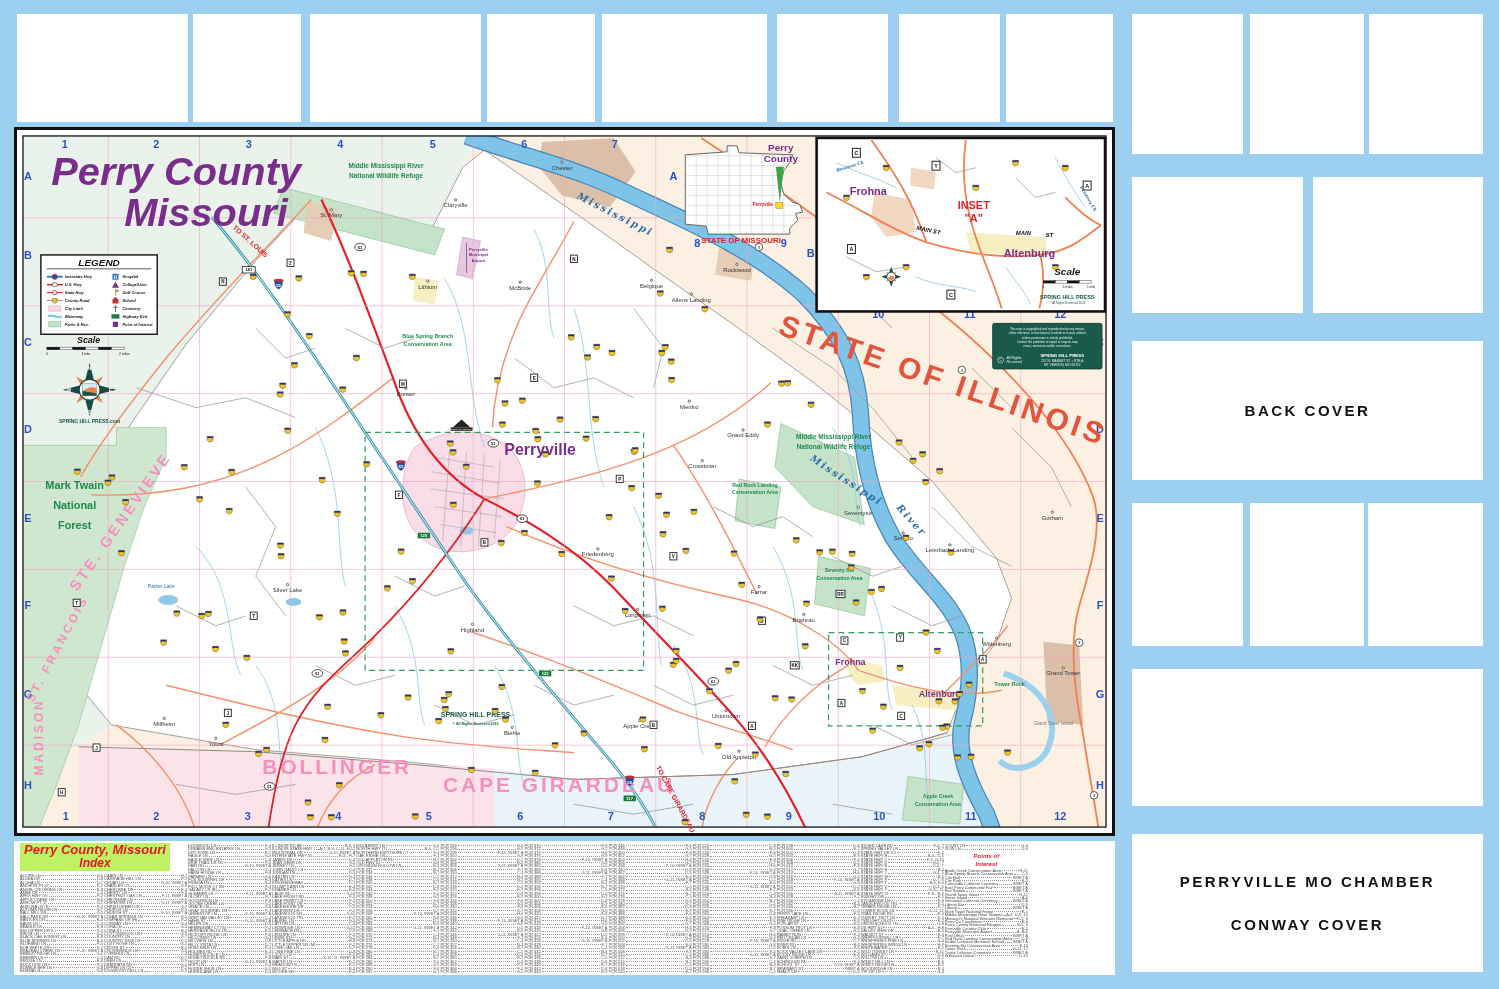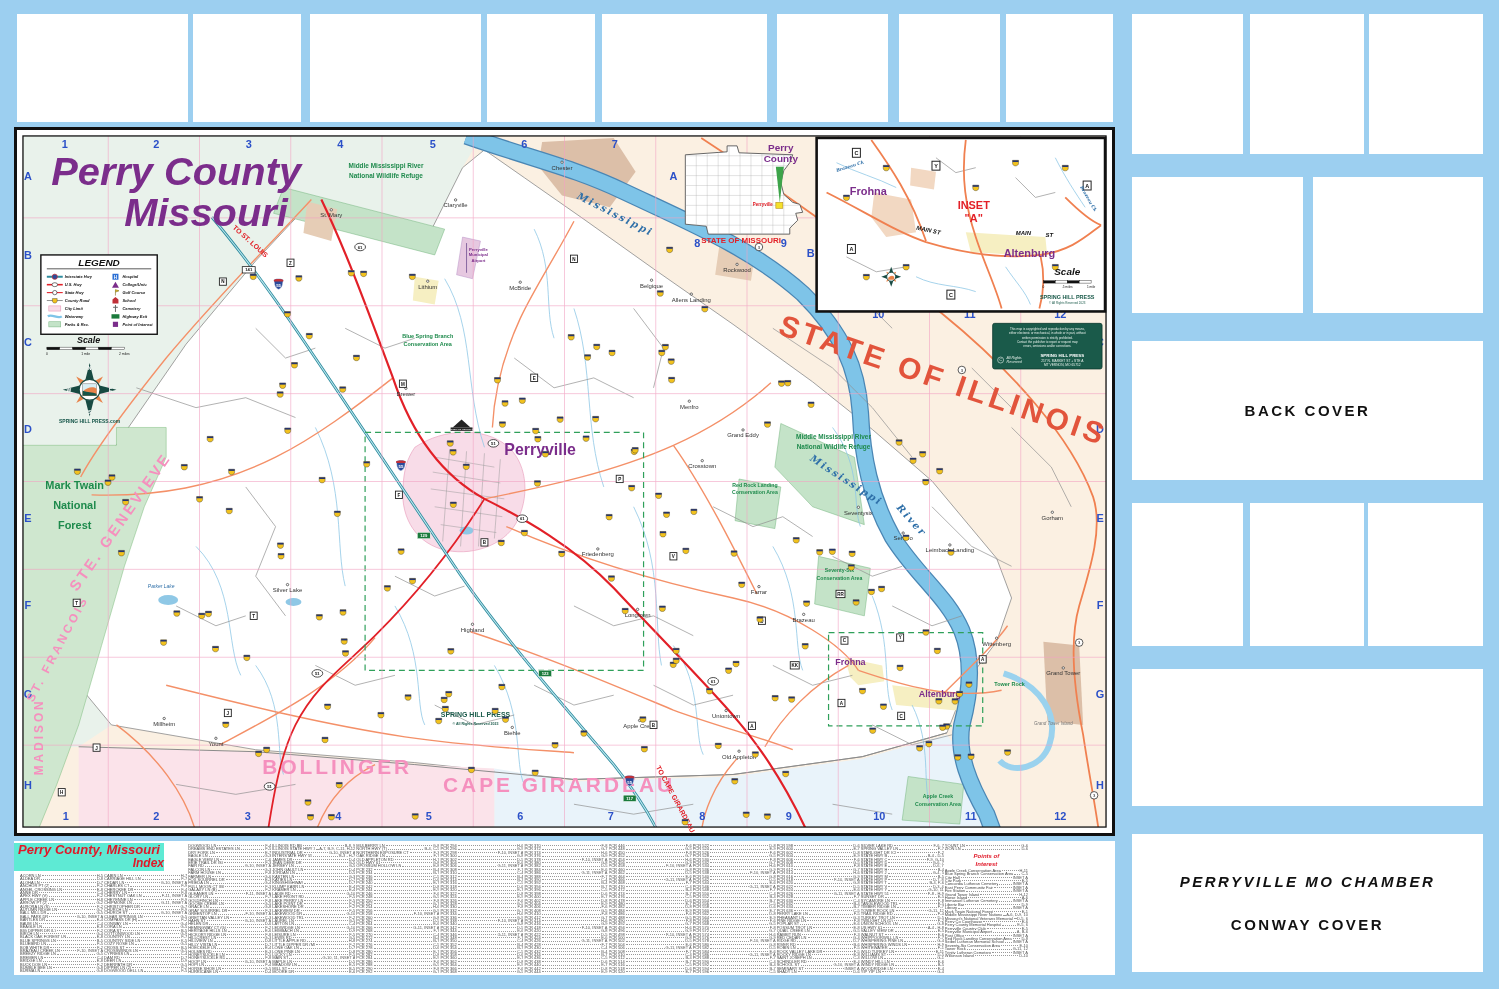--- a/index.html
+++ b/index.html
@@ -2,29 +2,29 @@
 <html><head>
 <meta charset="utf-8">
 <style>
   html,body{margin:0;padding:0;}
   .page{position:relative;width:1499px;height:989px;background:#9CCFF0;overflow:hidden;
         font-family:"Liberation Sans",sans-serif;}
   .box{position:absolute;background:#FFFFFF;}
   .cover-box{display:flex;align-items:center;justify-content:center;flex-direction:column;}
   .cover-text{font-weight:bold;color:#111;letter-spacing:2.5px;font-size:15px;text-align:center;
               font-family:"Liberation Sans",sans-serif;}
-  .front-line1{margin-bottom:26px;font-style:italic;}
+  .front-line1{margin-bottom:26px;}
   .map-frame{position:absolute;left:14px;top:127px;width:1101px;height:709px;background:#fff;
              border:3px solid #101010;box-sizing:border-box;}
   .map-frame svg{display:block;width:100%;height:100%;}
   .index-panel{position:absolute;left:14px;top:841px;width:1101px;height:134px;background:#fff;overflow:hidden;}
-  .index-title{position:absolute;left:0;top:2px;width:150px;height:28px;background:#5eead4;z-index:2;
+  .index-title{position:absolute;left:6px;top:2px;width:150px;height:28px;background:#bef264;z-index:2;
                color:#E01828;font-weight:bold;font-style:italic;text-align:center;line-height:1.05;}
   .index-title .t1{font-size:13px;}
-  .index-title .t2{font-size:12px;text-align:right;}
+  .index-title .t2{font-size:12px;}
   #index-cols{position:absolute;left:6px;top:3px;right:2px;bottom:0;display:flex;z-index:1;}
   .ix-col{width:84px;margin-right:1px;overflow:hidden;}
   .ix-col.pad{padding-top:30px;}
   .ix-e{display:flex;font-size:4px;line-height:3.4px;color:#444;white-space:nowrap;}
   .ix-e .nm{overflow:hidden;}
   .ix-e .dots{flex:1;border-bottom:1px dotted #999;margin:0 1px 1px 1px;min-width:2px;}
   .ix-e .rf{color:#555;}
   .ix-poih{color:#E01828;font-weight:bold;font-style:italic;font-size:6px;line-height:6.5px;text-align:center;margin:2px 0 1px 0;}
 </style>
 </head>

